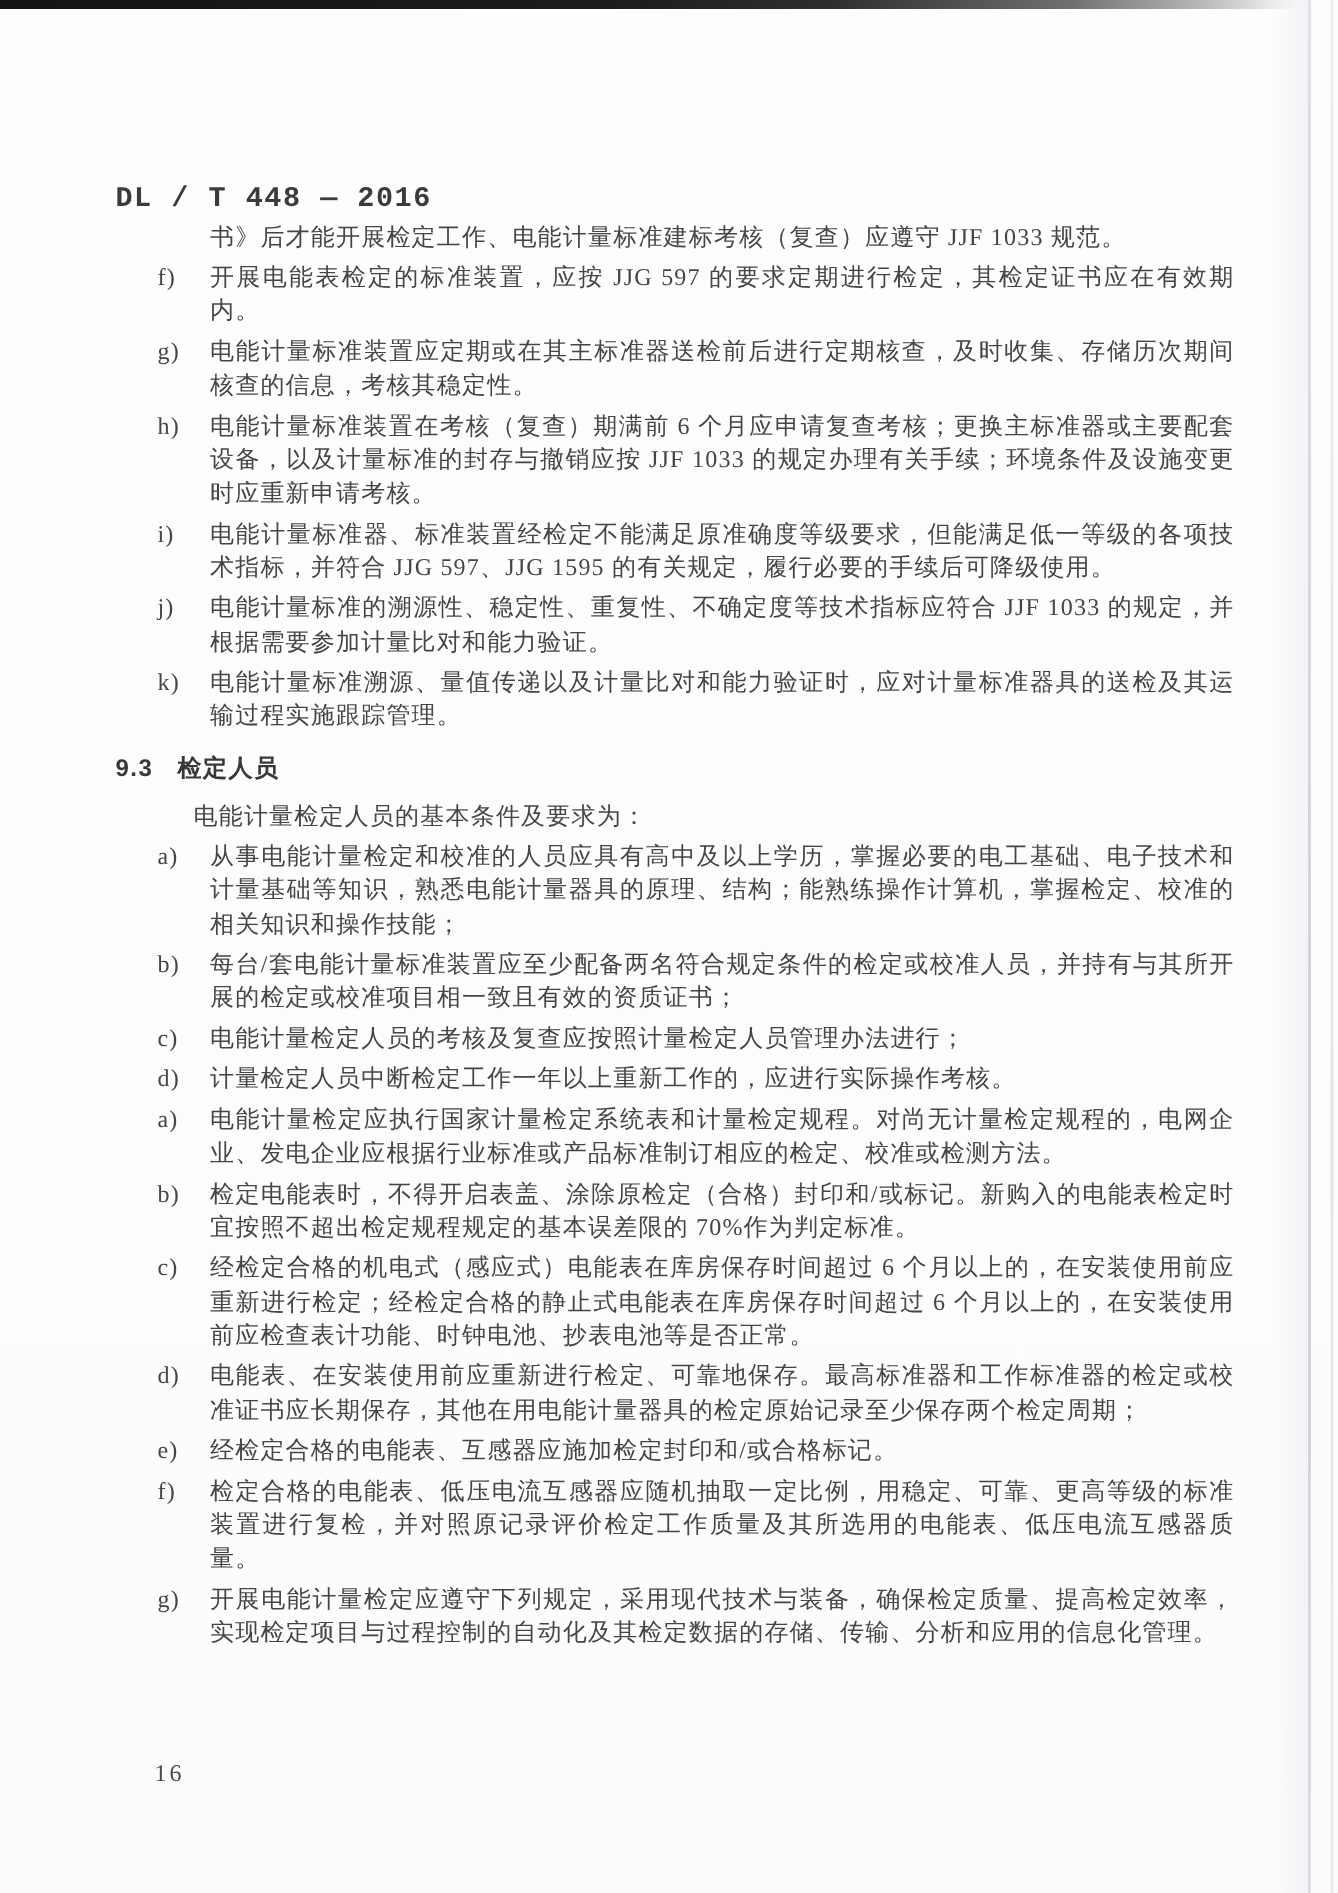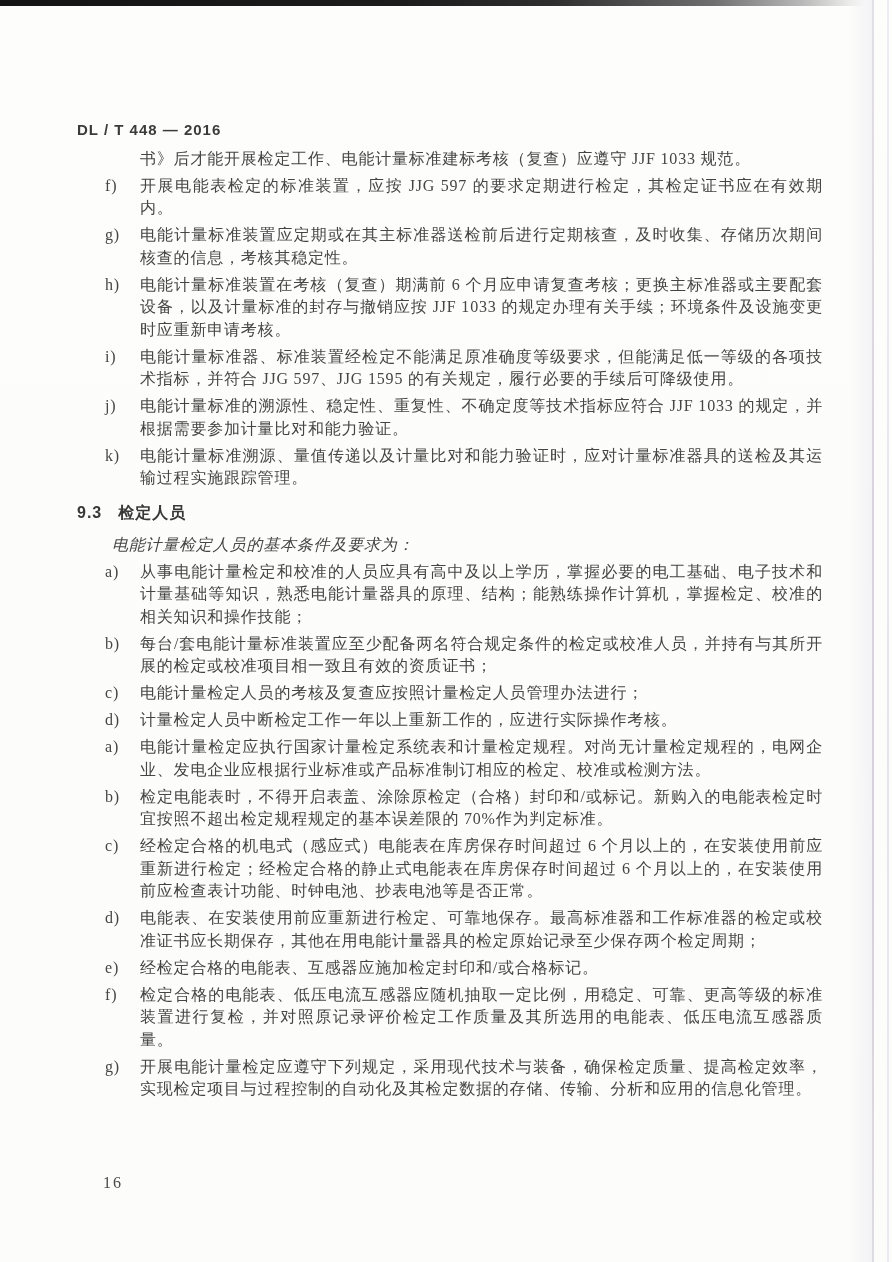--- a/index.html
+++ b/index.html
@@ -28,31 +28,31 @@
     position:absolute;left:887px;top:0;bottom:0;width:2px;
     background:linear-gradient(180deg,#efedf3 0%,#e6e3ec 60%,#eceaf1 100%);
   }
   .scan-shade{
     position:absolute;left:848px;top:0;bottom:0;width:24px;
     background:linear-gradient(to right,rgba(230,228,235,0) 0%,rgba(225,222,232,.35) 100%);
   }
   
   .hdr{
     position:absolute;left:77px;top:121px;
-    font-family:Liberation Sans, sans-serif;
-    font-weight:bold;font-size:15px;color:#3b3b3b;letter-spacing:1px;
+    font-family:Liberation Mono, monospace;
+    font-weight:bold;font-size:19px;color:#3b3b3b;letter-spacing:1px;
   }
   
   .content{
     position:absolute;left:105px;top:148px;width:718px;
     font-size:16px;line-height:22.5px;letter-spacing:.8px;
     text-align:justify;
   }
   .cont-line{margin:0 0 4px 35px;}
-  .intro{margin:0 0 4px 7px;font-style:italic;}
+  .intro{margin:0 0 4px 24px;}
   .item{display:flex;margin:0 0 4.5px 0;}
   .item .lbl{flex:0 0 35px;}
   .item .txt{flex:1;}
   .sec-heading{
     margin:12px 0 10px -28px;
     font-family:"Liberation Sans","DejaVu Sans",sans-serif;
     font-weight:bold;font-size:16px;color:#383838;letter-spacing:1px;
     text-align:left;
   }
   .sec-heading .num{margin-right:16px;}

